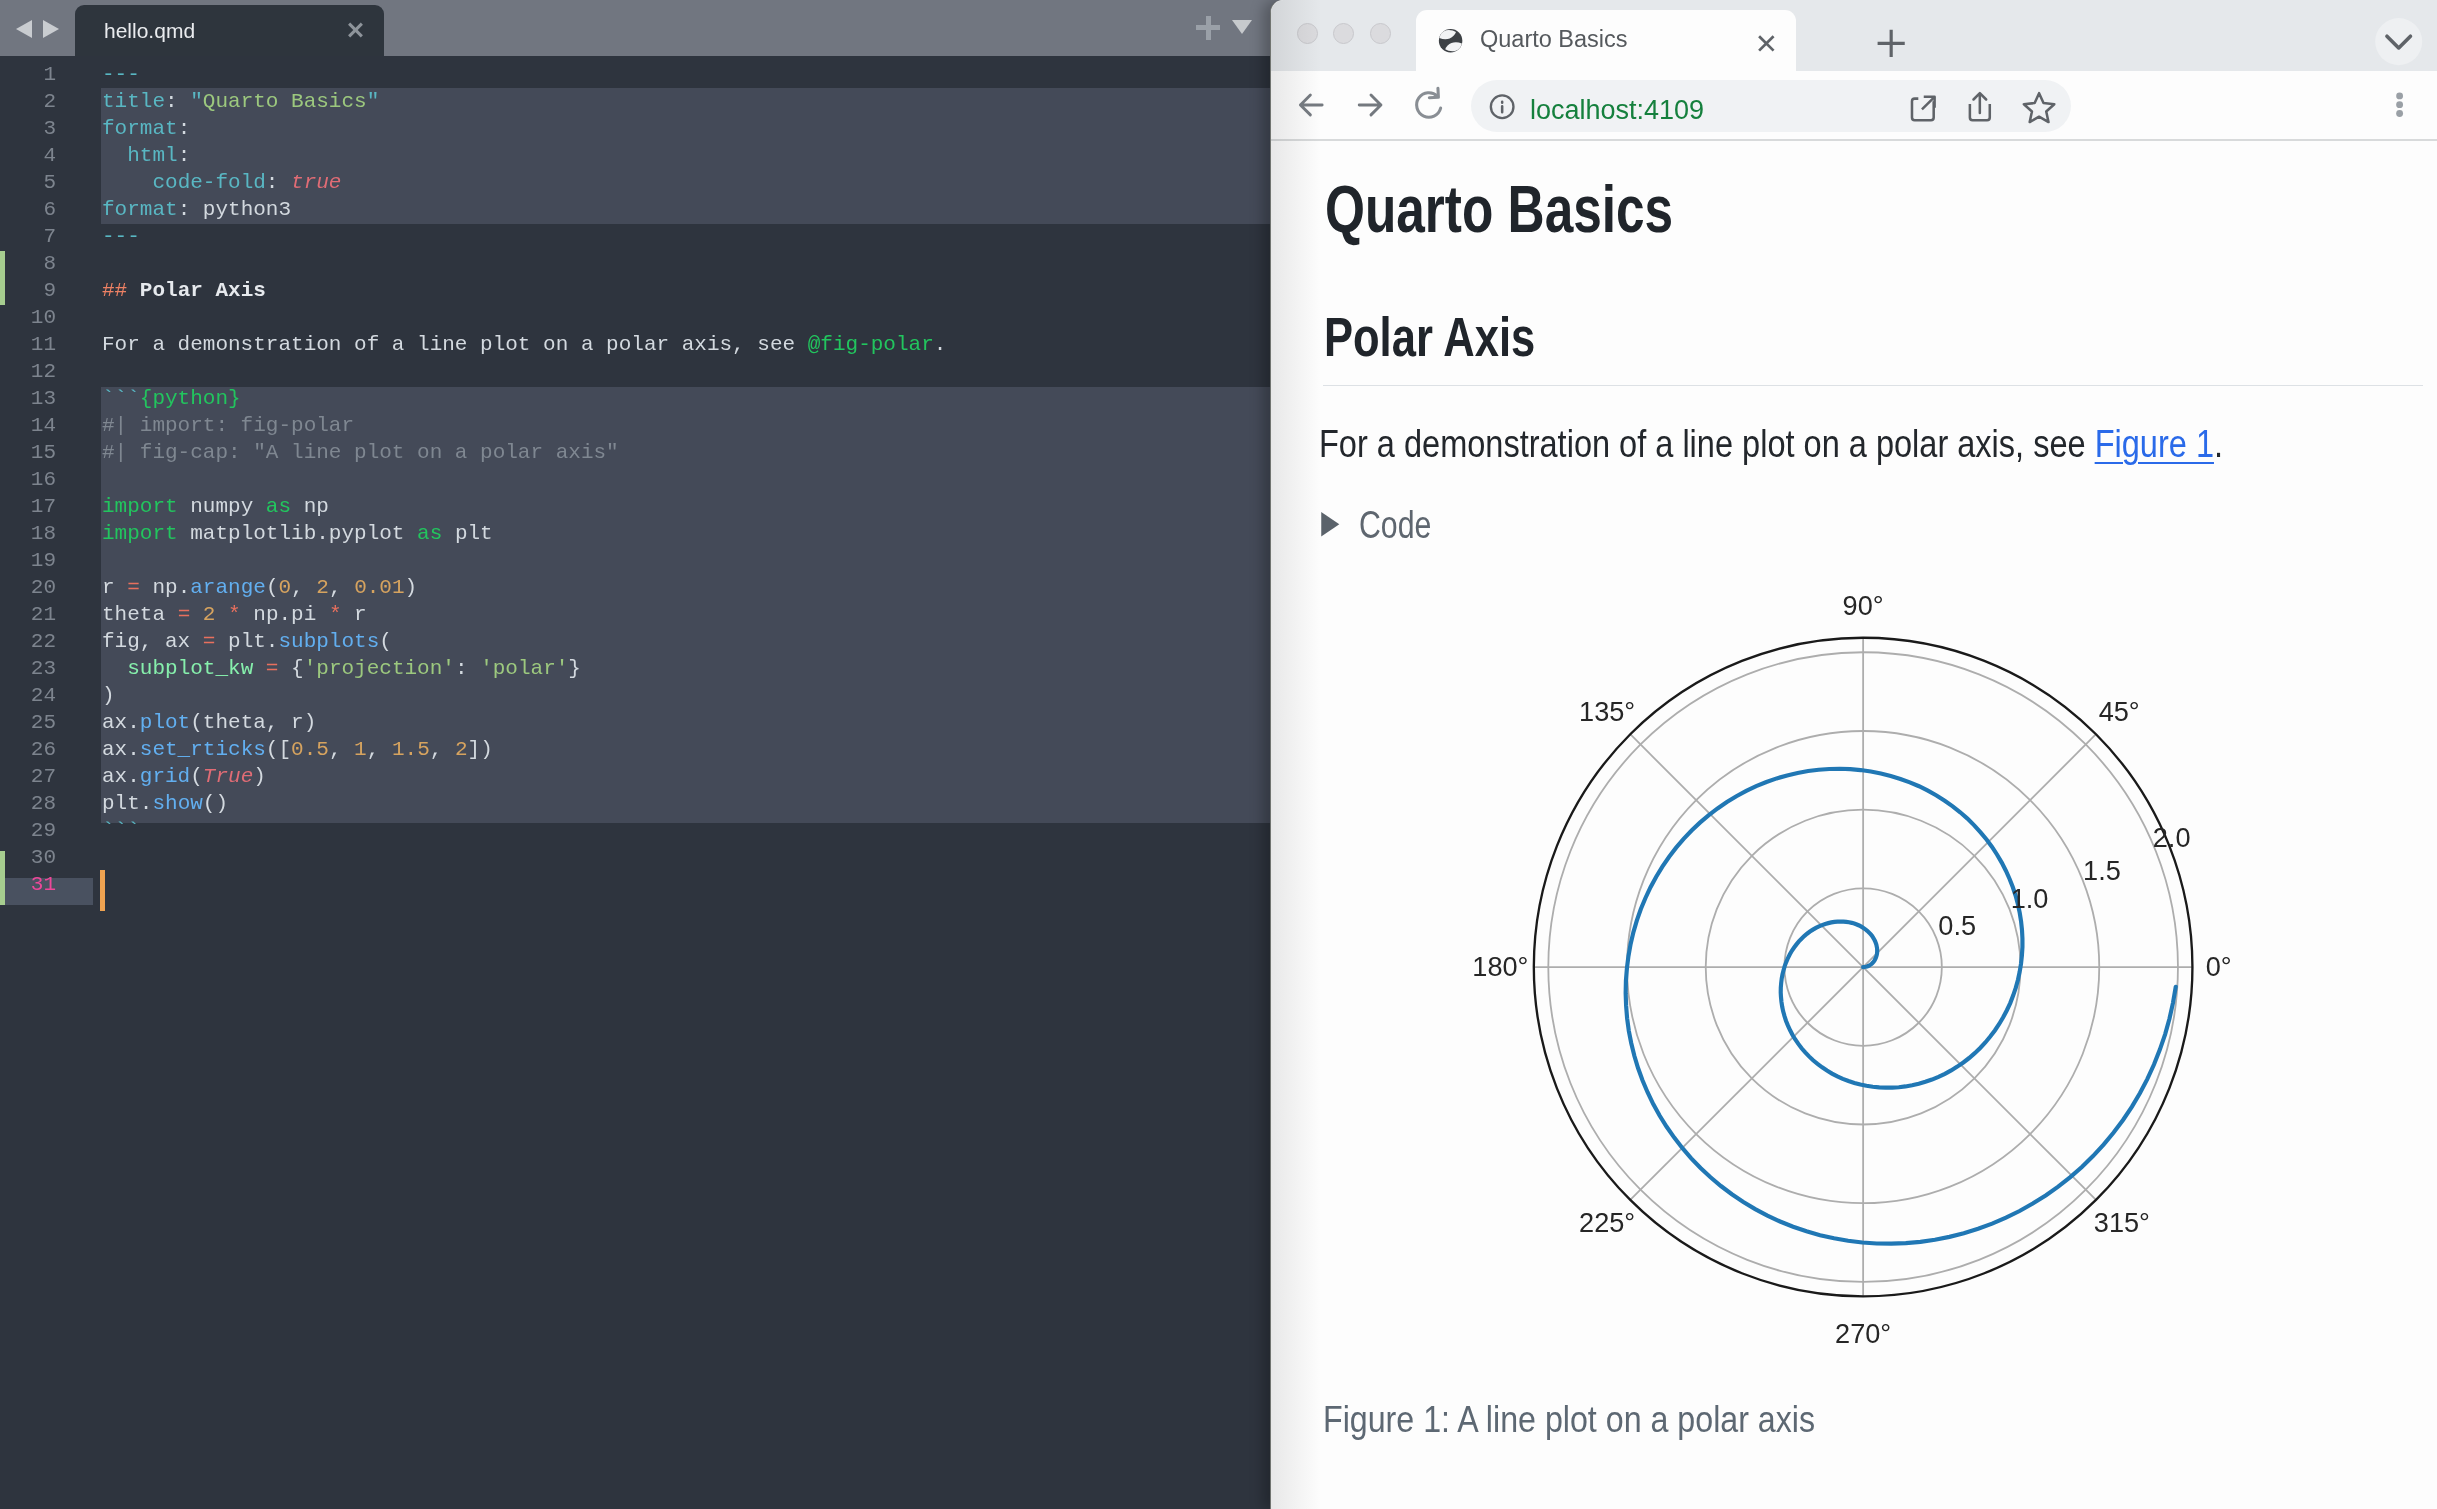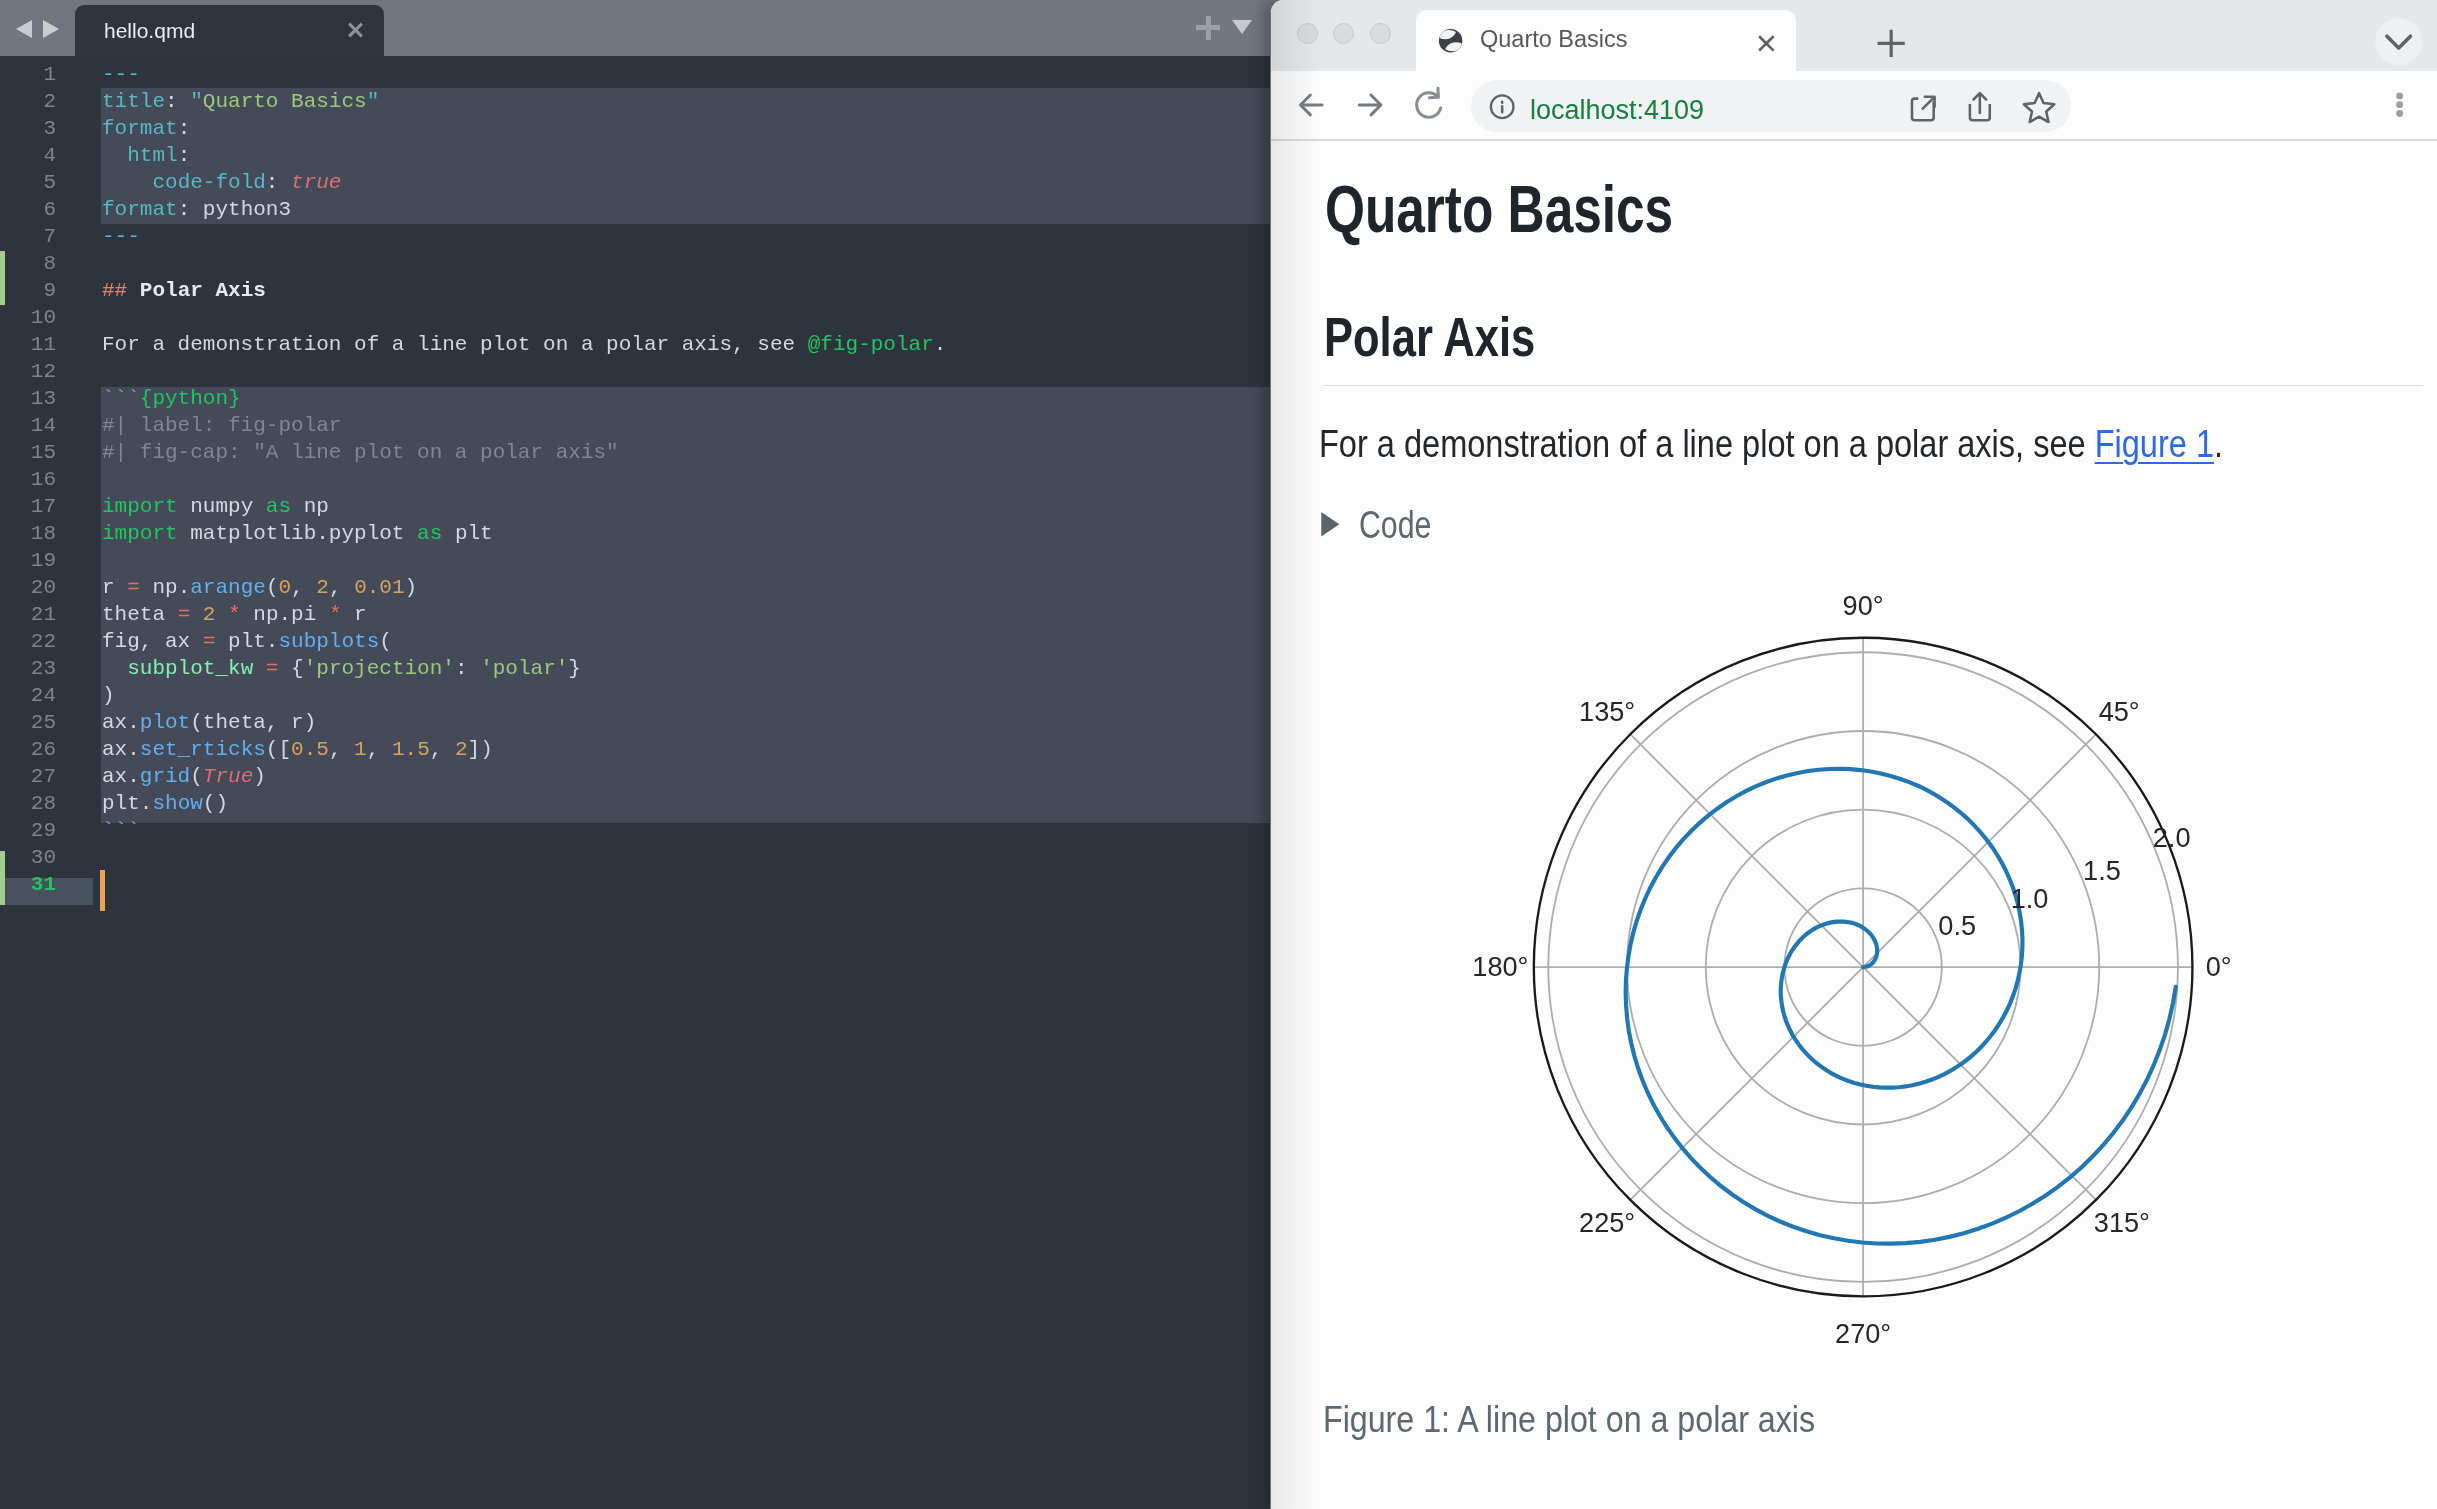--- a/index.html
+++ b/index.html
@@ -106,36 +106,36 @@
 21
 22
 23
 24
 25
 26
 27
 28
 29
 30
-<span style="color:#22c55e;font-weight:bold;">31</span></pre>
+<span style="color:#ec4899;">31</span></pre>
 
   <pre class="abs" id="code"><span class="cy">---</span>
 <span class="cy">title</span>: <span class="cy">"</span><span class="gr">Quarto Basics</span><span class="cy">"</span>
 <span class="cy">format</span>:
   <span class="cy">html</span>:
     <span class="cy">code-fold</span>: <span class="rd">true</span>
 <span class="cy">format</span>: python3
 <span class="cy">---</span>
 
 <span class="hh">##</span><span class="wb"> Polar Axis</span>
 
 For a demonstration of a line plot on a polar axis, see <span class="pk">@fig-polar</span>.
 
 <span class="cy">```</span><span class="pk">{python}</span>
-<span class="cm">#| label: fig-polar</span>
+<span class="cm">#| import: fig-polar</span>
 <span class="cm">#| fig-cap: "A line plot on a polar axis"</span>
 
 <span class="pk">import</span> numpy <span class="pk">as</span> np
 <span class="pk">import</span> matplotlib.pyplot <span class="pk">as</span> plt
 
 r <span class="op">=</span> np.<span class="bl">arange</span>(<span class="nu">0</span>, <span class="nu">2</span>, <span class="nu">0.01</span>)
 theta <span class="op">=</span> <span class="nu">2</span> <span class="op">*</span> np.pi <span class="op">*</span> r
 fig, ax <span class="op">=</span> plt.<span class="bl">subplots</span>(
   <span class="kw">subplot_kw</span> <span class="op">=</span> {<span class="gr">'projection'</span>: <span class="gr">'polar'</span>}
 )

